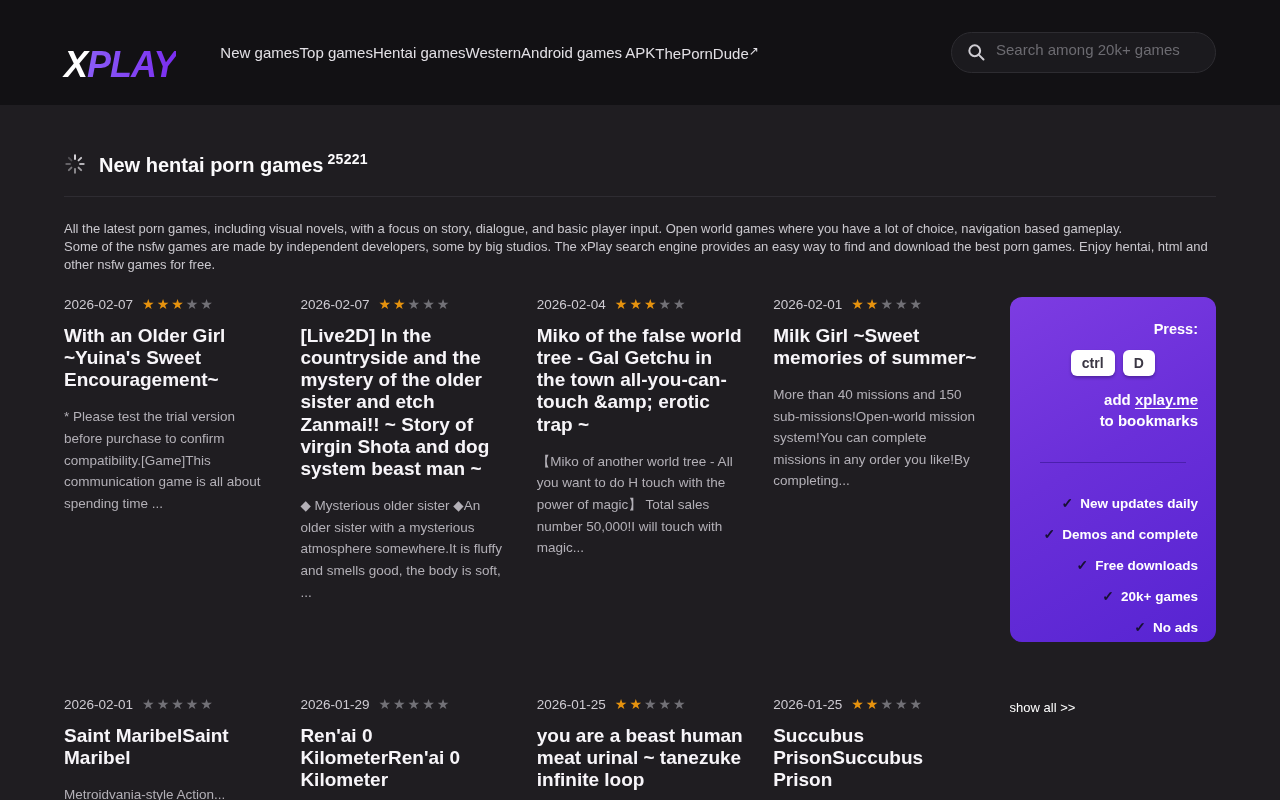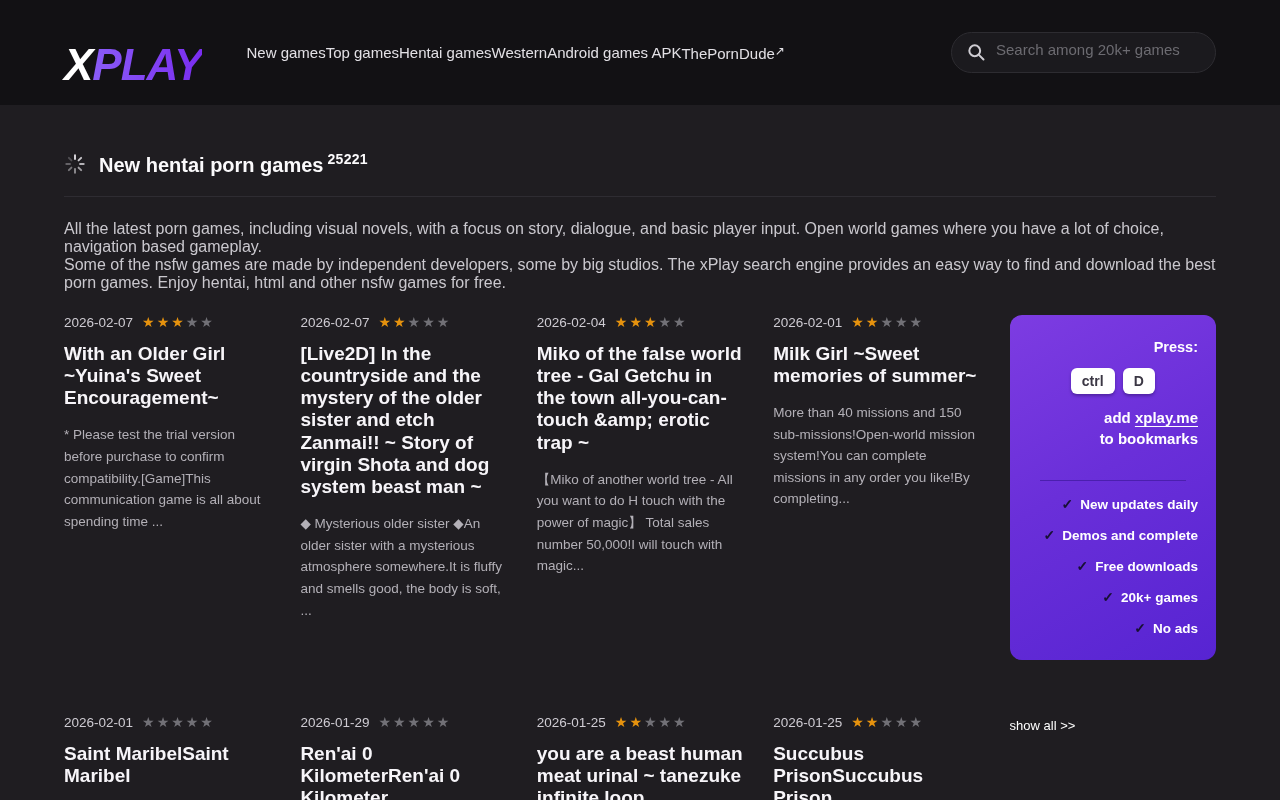--- a/index.html
+++ b/index.html
@@ -12,21 +12,21 @@
 
   
   .header {
     height: 105px;
     background: #121114;
     display: flex;
     align-items: center;
     padding: 0 64px;
   }
   .logo {
-    font-size: 44px;
+    font-size: 36px;
     font-weight: 800;
     font-style: italic;
     letter-spacing: -1px;
     white-space: nowrap;
     margin-right: 44px;
     cursor: pointer;
     margin-top: 24px;
   }
   .logo .lx { color: #ffffff; }
   .logo .lp {
@@ -88,21 +88,21 @@
     margin-left: 4px;
     letter-spacing: 0.3px;
   }
   .head-divider {
     margin-top: 19px;
     border: none;
     border-top: 1px solid #2e2c32;
   }
   .intro {
     margin-top: 23px;
-    font-size: 16px;
+    font-size: 13px;
     line-height: 18px;
     color: #cac8ce;
   }
 
   
   .grid {
     margin-top: 23px;
     display: grid;
     grid-template-columns: repeat(5, 1fr);
     column-gap: 30px;
@@ -161,21 +161,21 @@
     font-size: 15px;
     font-weight: 700;
     line-height: 1.45;
   }
   .promo-add .domain { text-decoration: underline; text-underline-offset: 3px; cursor: pointer; }
   .promo-divider {
     margin: 30px 12px 0;
     border: none;
     border-top: 1px solid #4b1fae;
   }
-  .promo-features { margin-top: 8px; list-style: none; }
+  .promo-features { margin-top: 25px; list-style: none; }
   .promo-features li {
     font-size: 13.5px;
     font-weight: 700;
     line-height: 30px;
     color: #ffffff;
   }
   .check { color: #171033; font-weight: 700; margin-right: 7px; font-size: 14px; }
 
   .show-all {
     grid-row: 2;

